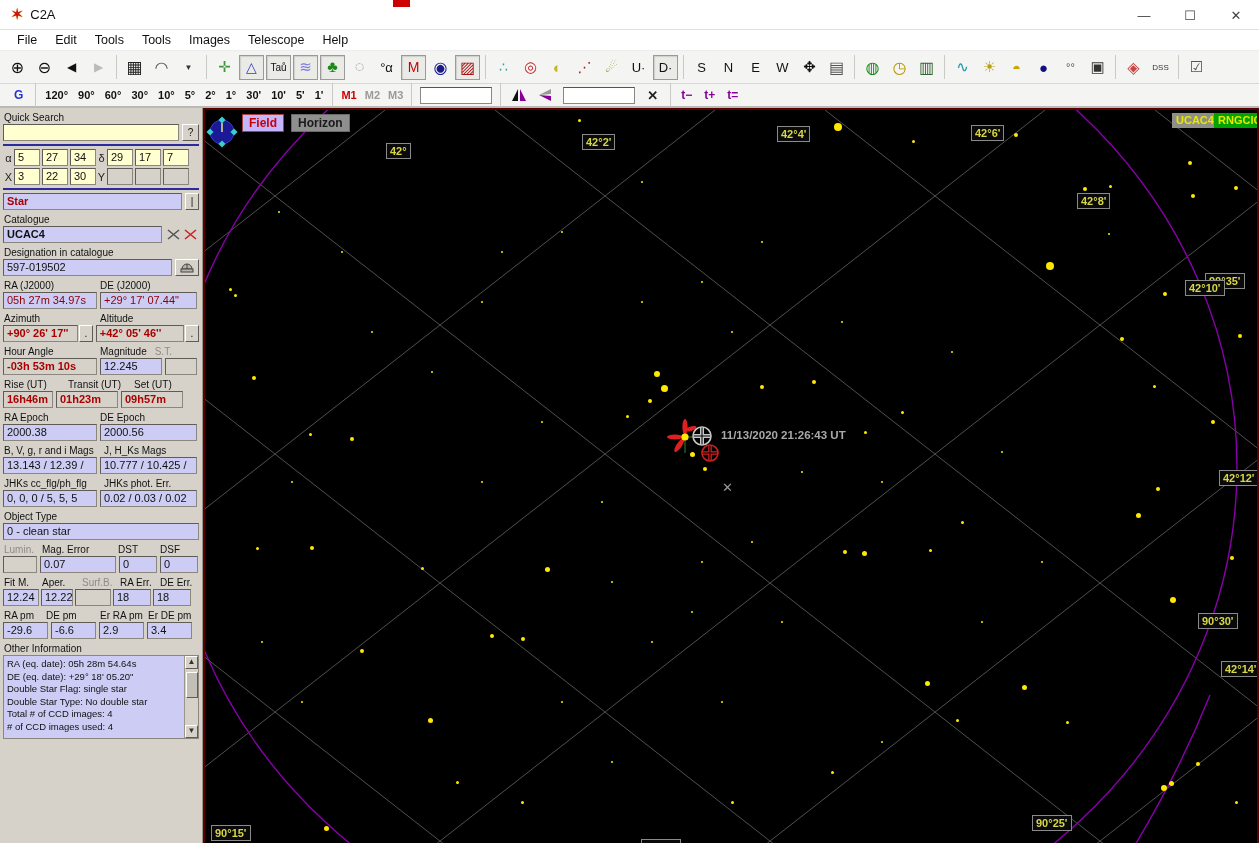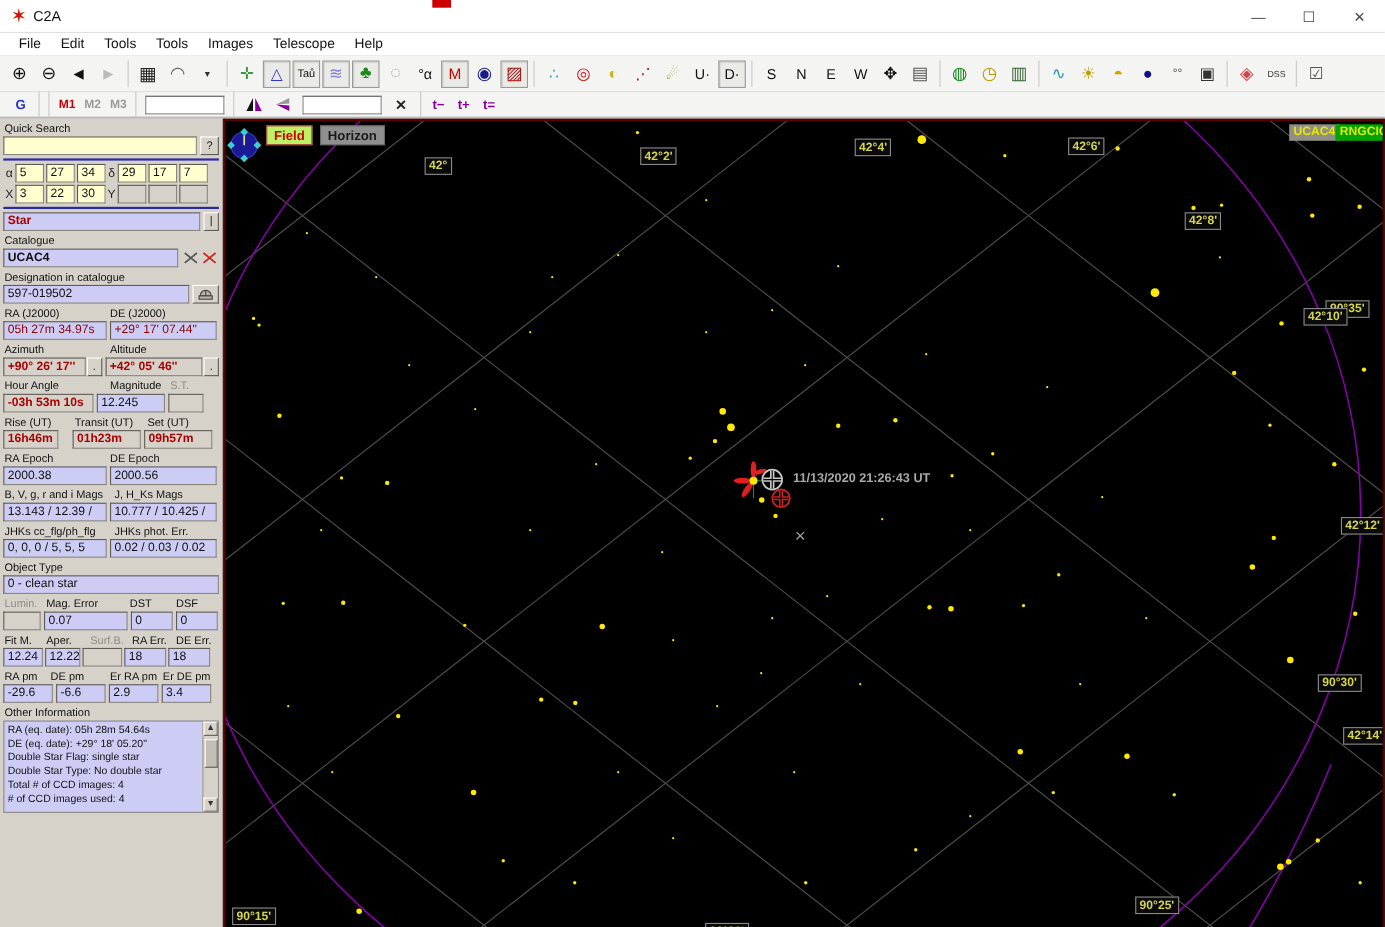--- a/index.html
+++ b/index.html
@@ -73,21 +73,21 @@
   .map { position:relative; width:1056px; height:735px; background:#000;
     overflow:hidden; border-left:2px solid #5a0000; border-top:2px solid #5a0000;
     border-right:2px solid #5a0000;}
   .map svg.layer { position:absolute; left:0; top:0; }
   .star { position:absolute; background:#ffe900; border-radius:50%; }
   .coord-label { position:absolute; font-size:11px; font-weight:bold;
     color:#d6d648; background:#0a0a0a; border:1px solid #8a8a8a;
     padding:0 3px; line-height:14px; white-space:nowrap;}
   .map-tab { position:absolute; top:4px; font-size:12px; font-weight:bold;
     padding:0 6px; line-height:16px; }
-  .tab-field { left:37px; background:#bef264; color:#cc0000;
+  .tab-field { left:37px; background:#c4b5fd; color:#cc0000;
     border:1px solid #a04040;}
   .tab-horizon { left:86px; background:#8f8f8f; color:#1a1a1a;
     border:1px solid #6a6a6a;}
   .badge { position:absolute; top:3px; font-size:11px; font-weight:bold;
     color:#e8e800; padding:0 4px; line-height:15px;}
   .badge-ucac4 { left:967px; background:#8f8f87; }
   .badge-rngcic { left:1009px; background:#00a400; }
   .datetime { position:absolute; left:516px; top:319px; color:#a8a8a8;
     font-size:11.5px; font-weight:bold; white-space:nowrap;}
   .x-marker { position:absolute; left:517px; top:370px; color:#9a9a9a;
@@ -166,20 +166,34 @@
     <span class="tb-sep"></span>
     <span class="tb-btn" style="color: rgb(204, 68, 68); font-size: 16px;">◈</span>
     <span class="tb-btn" style="color: rgb(51, 51, 51); font-size: 8px;">DSS</span>
     <span class="tb-sep"></span>
     <span class="tb-btn" style="color: rgb(85, 85, 85); font-size: 15px;">☑</span>
   </div>
 
 <div class="toolbar2">
   <span class="g-btn">G</span>
   <span class="tb-sep"></span>
+  <span id="fov-buttons" style="display:flex;">
+      <span class="fov-btn">120°</span>
+      <span class="fov-btn">90°</span>
+      <span class="fov-btn">60°</span>
+      <span class="fov-btn">30°</span>
+      <span class="fov-btn">10°</span>
+      <span class="fov-btn">5°</span>
+      <span class="fov-btn">2°</span>
+      <span class="fov-btn">1°</span>
+      <span class="fov-btn">30'</span>
+      <span class="fov-btn">10'</span>
+      <span class="fov-btn">5'</span>
+      <span class="fov-btn">1'</span>
+    </span>
   <span class="tb-sep"></span>
   <span id="mark-buttons" style="display:flex;">
       <span class="mark-btn" style="color: rgb(204, 0, 0);">M1</span>
       <span class="mark-btn" style="color: rgb(154, 154, 154);">M2</span>
       <span class="mark-btn" style="color: rgb(154, 154, 154);">M3</span>
     </span>
   <span class="tb-sep"></span>
   <div class="tb2-input"></div>
   <span class="tb-sep"></span>
   <span class="tb-btn">
@@ -285,33 +299,33 @@
       <div class="sb-field grayfield redtext" style="width:92px;margin-left:3px">+42° 05' 46''</div>
       <div class="sb-btn" style="margin-left:1px;min-width:14px">.</div>
     </div>
 
     <div class="sb-row" style="margin-bottom:0">
       <div class="sb-label" style="width:96px">Hour Angle</div>
       <div class="sb-label">Magnitude</div>
       <div class="sb-label gray" style="margin-left:6px"><span class="gray">S.T.</span></div>
     </div>
     <div class="sb-row">
-      <div class="sb-field grayfield redtext" style="width:82px">-03h 53m 10s</div>
+      <div class="sb-field grayfield redtext" style="width:94px">-03h 53m 10s</div>
       <div class="sb-field" style="width:62px;margin-left:3px">12.245</div>
       <div class="sb-field grayfield" style="width:32px;margin-left:3px"></div>
     </div>
 
     <div class="sb-row" style="margin-bottom:0">
       <div class="sb-label" style="width:64px">Rise (UT)</div>
       <div class="sb-label" style="width:66px">Transit (UT)</div>
       <div class="sb-label">Set (UT)</div>
     </div>
     <div class="sb-row">
       <div class="sb-field grayfield redtext" style="width:50px">16h46m</div>
-      <div class="sb-field grayfield redtext" style="width:62px;margin-left:13px">01h23m</div>
+      <div class="sb-field grayfield redtext" style="width:62px;margin-left:3px">01h23m</div>
       <div class="sb-field grayfield redtext" style="width:62px;margin-left:3px">09h57m</div>
     </div>
 
     <div class="sb-row" style="margin-bottom:0">
       <div class="sb-label" style="width:96px">RA Epoch</div>
       <div class="sb-label">DE Epoch</div>
     </div>
     <div class="sb-row">
       <div class="sb-field" style="width:94px">2000.38</div>
       <div class="sb-field" style="width:97px;margin-left:3px">2000.56</div>

